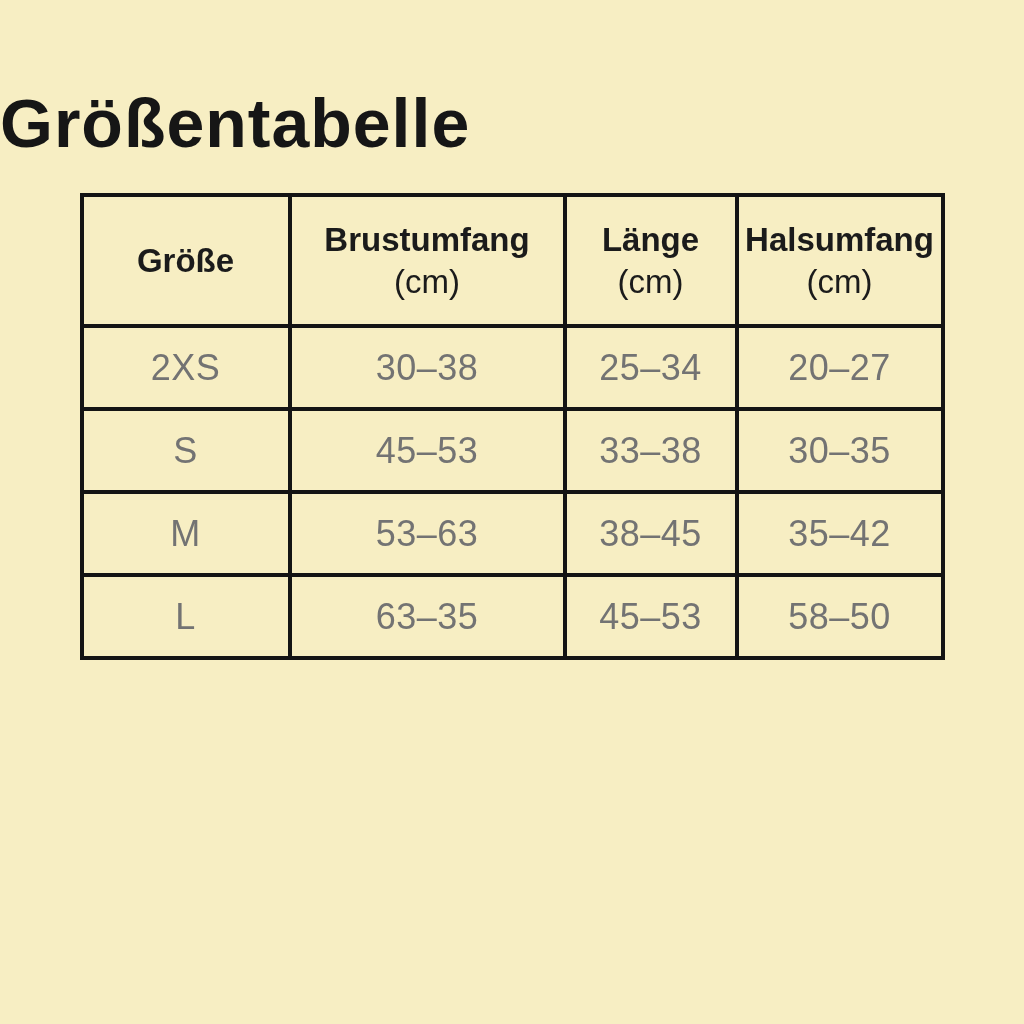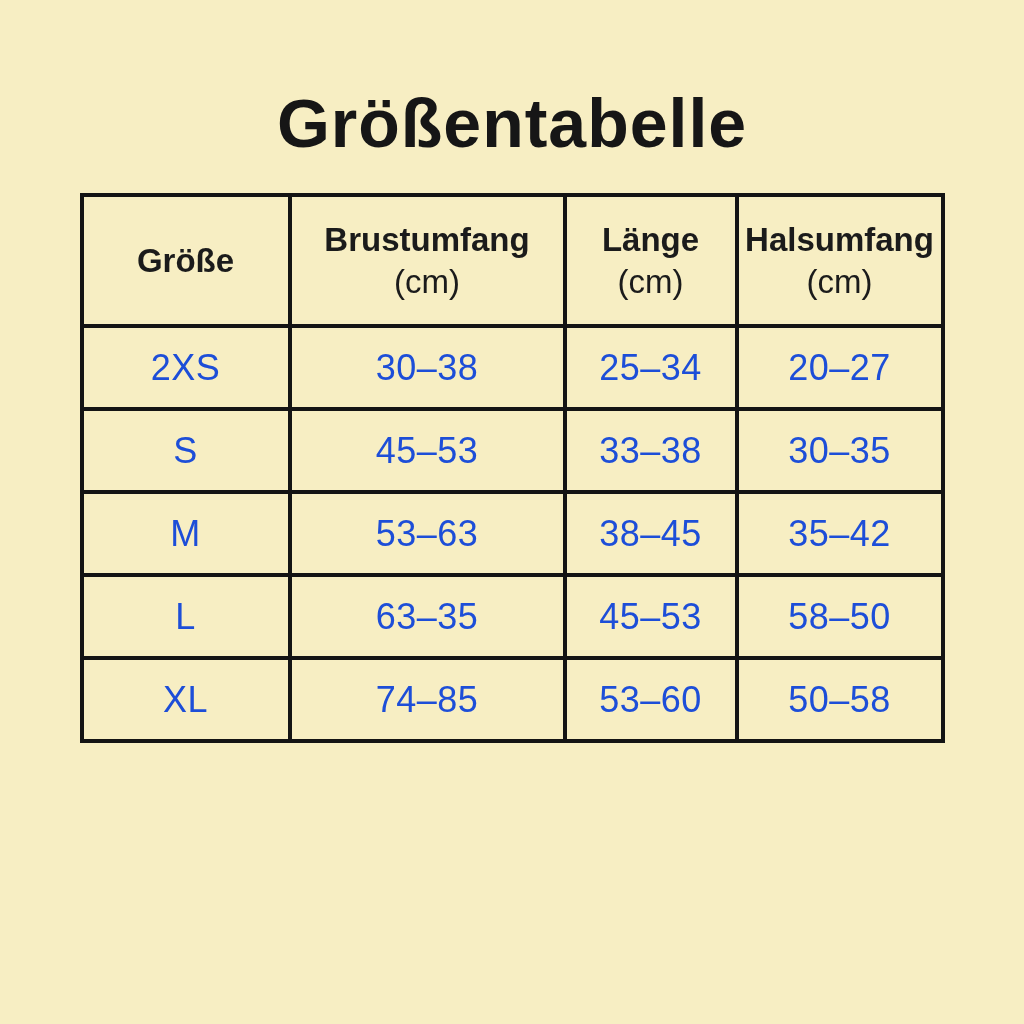--- a/index.html
+++ b/index.html
@@ -11,21 +11,20 @@
     height: 1024px;
     background: #F7EEC3;
     font-family: "Liberation Sans", sans-serif;
     color: #1b1b1b;
     overflow: hidden;
   }
   .page-title {
     margin: 0;
     padding-top: 80px;
     height: 86px;
-    text-align: center;
     font-size: 68px;
     font-weight: 700;
     letter-spacing: 1px;
     color: #161616;
     line-height: 86px;
   }
   table.size-table {
     border-collapse: collapse;
     table-layout: fixed;
     margin: 27px auto 0 auto;
@@ -43,21 +42,21 @@
     height: 127px;
     font-size: 33px;
     font-weight: 700;
     line-height: 42px;
     color: #1b1b1b;
   }
   table.size-table td {
     height: 79px;
     font-size: 36px;
     font-weight: 400;
-    color: #1d4ed8;
+    color: #737373;
     letter-spacing: 0.5px;
   }
   .unit {
     display: block;
     font-weight: 400;
   }
   .unit:empty { display: none; }
 </style>
 </head>
 <body>
@@ -109,20 +108,14 @@
       <td>53–63</td>
       <td>38–45</td>
       <td>35–42</td>
     </tr>
     <tr>
       <td>L</td>
       <td>63–35</td>
       <td>45–53</td>
       <td>58–50</td>
     </tr>
-    <tr>
-      <td>XL</td>
-      <td>74–85</td>
-      <td>53–60</td>
-      <td>50–58</td>
-    </tr>
   </tbody>
 </table>
 
 </body></html>

